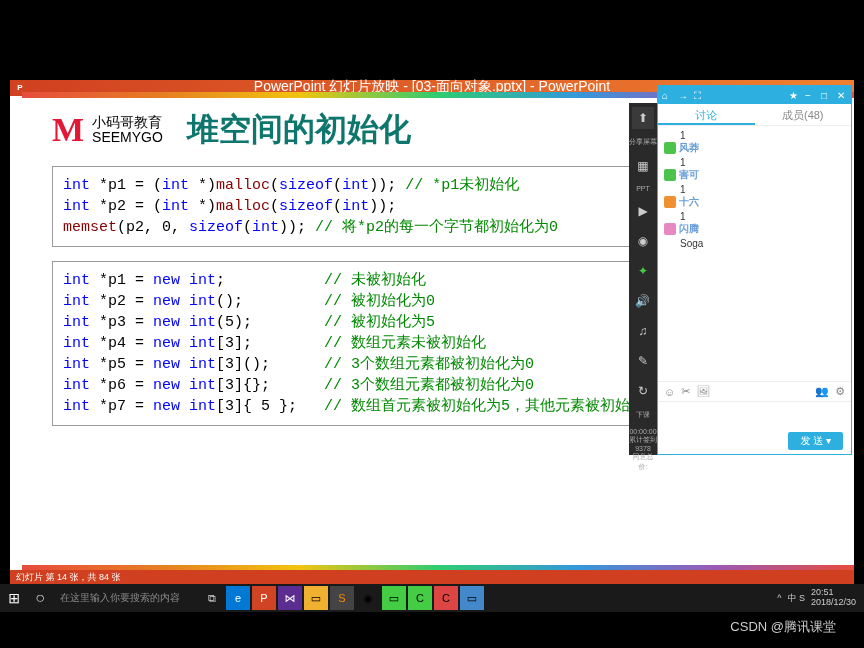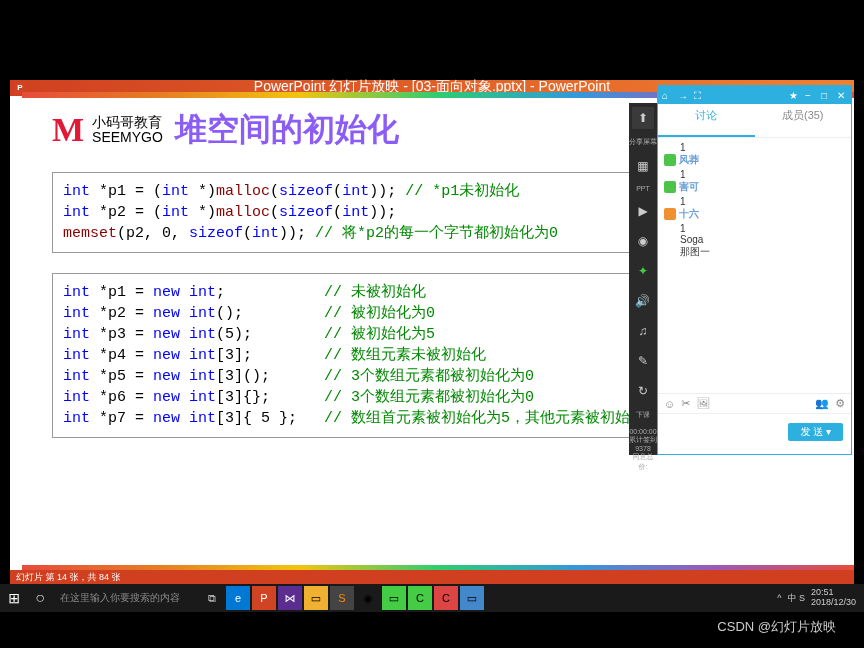--- a/index.html
+++ b/index.html
@@ -11,48 +11,48 @@
     .ppt-icon { position: absolute; top: 82px; left: 14px; width: 12px; height: 12px; background: #d04423; color: #fff; font-size: 8px; font-weight: bold; text-align: center; line-height: 12px; }
     
     .rainbow-top { position: absolute; top: 92px; left: 22px; right: 10px; height: 6px; background: linear-gradient(to right, #e74c3c, #e67e22, #f1c40f, #2ecc71, #3498db, #9b59b6, #e74c3c); }
     .rainbow-bottom { position: absolute; bottom: 78px; left: 22px; right: 10px; height: 5px; background: linear-gradient(to right, #e74c3c, #e67e22, #f1c40f, #2ecc71, #3498db, #9b59b6, #e74c3c); }
     
     .slide-content { position: absolute; top: 100px; left: 22px; right: 10px; bottom: 85px; background: #fff; padding: 8px 30px; }
     
     .logo-area { display: flex; align-items: center; gap: 8px; margin-bottom: 8px; }
     .logo-m { font-size: 34px; color: #e31837; font-weight: bold; font-family: serif; }
     .logo-text { display: flex; flex-direction: column; font-size: 14px; line-height: 1.1; }
-    .slide-title { font-size: 32px; font-weight: bold; color: #8b5cf6; margin-left: 4px; }
-    
-    .code-box { border: 1px solid #999; padding: 8px 10px; margin: 20px 0; font-family: Consolas, "Courier New", monospace; font-size: 15px; line-height: 1.4; white-space: pre; }
+    .slide-title { font-size: 32px; font-weight: bold; color: #0f766e; margin-left: 16px; }
+    
+    .code-box { border: 1px solid #999; padding: 8px 10px; margin: 14px 0; font-family: Consolas, "Courier New", monospace; font-size: 15px; line-height: 1.4; white-space: pre; }
     .kw { color: #0000ff; }
     .fn { color: #880000; }
     .cm { color: #008800; }
     
     .status-bar { position: absolute; bottom: 64px; left: 10px; right: 10px; height: 14px; background: #d04020; color: #fff; font-size: 9px; line-height: 14px; padding-left: 6px; }
     
     .chat-panel { position: absolute; top: 85px; right: 12px; width: 195px; height: 370px; background: #fff; border: 1px solid #2db0e0; }
     .chat-header { height: 18px; background: #2db0e0; display: flex; align-items: center; justify-content: space-between; padding: 0 4px; }
     .chat-header-icons { display: flex; gap: 6px; }
     .chat-header-icon { width: 10px; height: 10px; color: #fff; font-size: 10px; }
-    .chat-tabs { display: flex; height: 34px; border-bottom: 1px solid #eee; font-size: 11px; }
+    .chat-tabs { display: flex; height: 22px; border-bottom: 1px solid #eee; font-size: 11px; }
     .chat-tab { flex: 1; text-align: center; line-height: 22px; color: #888; }
     .chat-tab.active { color: #2db0e0; border-bottom: 2px solid #2db0e0; }
     .chat-messages { height: 255px; overflow: hidden; padding: 4px 6px; font-size: 10px; }
     .msg-row { margin-bottom: 2px; display: flex; align-items: center; gap: 3px; }
     .msg-avatar { width: 12px; height: 12px; border-radius: 2px; display: inline-block; }
     .av-green { background: #4cc44c; }
     .av-pink { background: #e888c0; }
     .av-orange { background: #f09030; }
     .av-red { background: #d44; }
     .msg-name { color: #6a9ed8; font-size: 10px; font-weight: bold; }
     .msg-text { color: #333; font-size: 10px; padding-left: 16px; }
     .chat-input-bar { height: 20px; border-top: 1px solid #eee; display: flex; align-items: center; padding: 0 6px; gap: 6px; font-size: 11px; color: #888; }
     .chat-footer { height: 50px; border-top: 1px solid #eee; position: relative; }
-    .send-btn { position: absolute; bottom: 22px; right: 8px; background: #2db0e0; color: #fff; padding: 2px 12px; font-size: 10px; border-radius: 2px; }
+    .send-btn { position: absolute; bottom: 1px; right: 8px; background: #2db0e0; color: #fff; padding: 2px 12px; font-size: 10px; border-radius: 2px; }
     
     .left-toolbar { position: absolute; top: 103px; right: 207px; width: 28px; height: 352px; background: #2a2a2a; display: flex; flex-direction: column; align-items: center; padding-top: 4px; gap: 8px; }
     .lt-item { width: 22px; height: 22px; color: #ccc; font-size: 12px; text-align: center; line-height: 22px; }
     .lt-highlight { background: #3a3a3a; }
     .lt-label { font-size: 7px; color: #aaa; text-align: center; }
     .lt-timer { font-size: 7px; color: #aaa; text-align: center; margin-top: auto; margin-bottom: 4px; }
     
     .watermark-cloud { position: absolute; top: 105px; right: 50px; color: rgba(200,200,200,0.3); font-size: 18px; pointer-events: none; }
     
     .taskbar { position: absolute; bottom: 36px; left: 0; right: 0; height: 28px; background: #1a1a1a; display: flex; align-items: center; }
@@ -134,41 +134,44 @@
     </div>
     <div class="chat-header-icons">
       <span class="chat-header-icon">★</span>
       <span class="chat-header-icon">−</span>
       <span class="chat-header-icon">□</span>
       <span class="chat-header-icon">✕</span>
     </div>
   </div>
   <div class="chat-tabs">
     <div class="chat-tab active">讨论</div>
-    <div class="chat-tab">成员(35)</div>
+    <div class="chat-tab">成员(48)</div>
   </div>
   <div class="chat-messages" id="chat-msgs">
       <div class="msg-text">1</div>
       <div class="msg-row">
         <span class="msg-avatar av-green"></span>
         <span class="msg-name">风莽</span>
       </div>
       <div class="msg-text">1</div>
       <div class="msg-row">
         <span class="msg-avatar av-green"></span>
         <span class="msg-name">害可</span>
       </div>
       <div class="msg-text">1</div>
       <div class="msg-row">
         <span class="msg-avatar av-orange"></span>
         <span class="msg-name">十六</span>
       </div>
       <div class="msg-text">1</div>
+      <div class="msg-row">
+        <span class="msg-avatar av-pink"></span>
+        <span class="msg-name">闪腾</span>
+      </div>
       <div class="msg-text">Soga</div>
-      <div class="msg-text">那图一</div>
     </div>
   <div class="chat-input-bar">
     <span>☺</span>
     <span>✂</span>
     <span>🖼</span>
     <span style="margin-left:auto">👥</span>
     <span>⚙</span>
   </div>
   <div class="chat-footer">
     <div class="send-btn"><span>发 送</span> ▾</div>
@@ -195,13 +198,13 @@
   <div class="tb-right">
     <span>^</span>
     <span>中 S</span>
     <div class="tb-time">
       <div>20:51</div>
       <div>2018/12/30</div>
     </div>
   </div>
 </div>
 
-<div class="csdn-watermark">CSDN @幻灯片放映</div>
+<div class="csdn-watermark">CSDN @腾讯课堂</div>
 
 </body></html>

